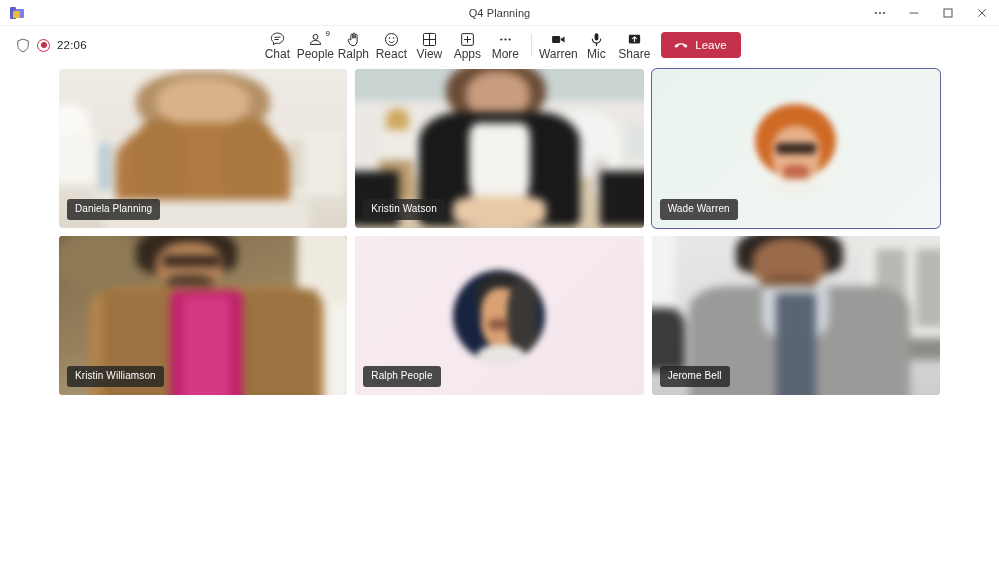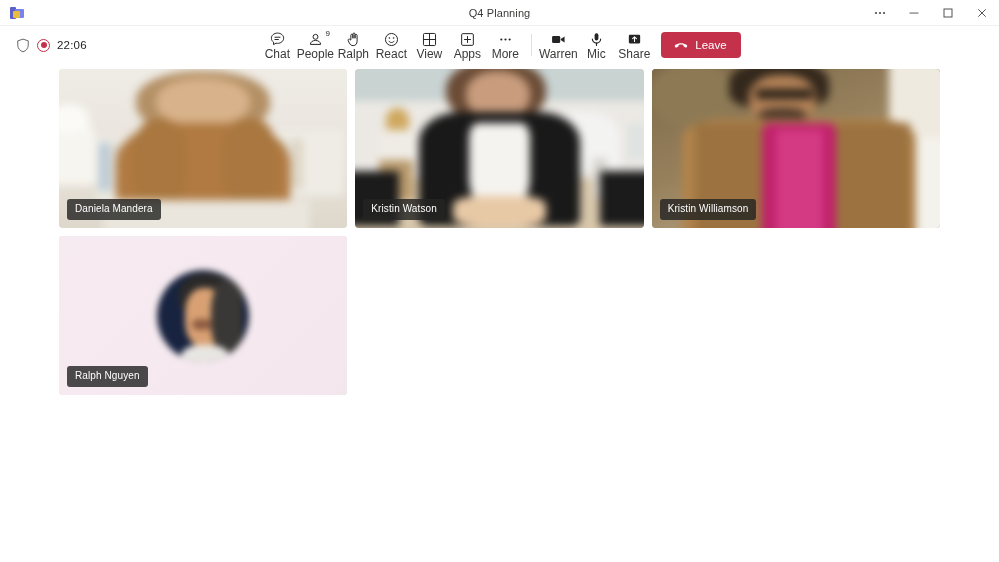--- a/index.html
+++ b/index.html
@@ -367,21 +367,21 @@
           <div class="b" style="left:72%;top:48%;width:3%;height:24%;background:#bfd0d9;"></div>
           <div class="b" style="left:76%;top:45%;width:4%;height:27%;background:#ded6c6;"></div>
           <div class="b" style="left:30%;top:8%;width:40%;height:34%;background:#b38f64;border-radius:46%;"></div>
           <div class="b" style="left:36%;top:12%;width:28%;height:26%;background:#d8b28a;border-radius:46%;"></div>
           <div class="b" style="left:24%;top:36%;width:52%;height:64%;background:#b07a42;border-radius:34% 34% 8% 8%;"></div>
           <div class="b" style="left:29%;top:34%;width:16%;height:48%;background:#a9773f;border-radius:40%;"></div>
           <div class="b" style="left:56%;top:34%;width:16%;height:48%;background:#a9773f;border-radius:40%;"></div>
           <div class="b" style="left:20%;top:78%;width:62%;height:26%;background:#eae6dd;"></div>
         </div>
       </div>
-      <span class="name-chip">Daniela Mandera</span>
+      <span class="name-chip">Daniela Planning</span>
     </div>
 
     <div class="tile">
       <div class="scene sc-kristin">
         <div class="blurwrap">
           <div class="b" style="left:0;top:0;width:100%;height:26%;background:#c9d3d2;"></div>
           <div class="b" style="left:0;top:24%;width:100%;height:42%;background:#ece9e4;"></div>
           <div class="b" style="left:0;top:66%;width:100%;height:34%;background:#d8c7ab;"></div>
           <div class="b" style="left:62%;top:30%;width:24%;height:32%;background:#f3f3f2;border-radius:40% 40% 12% 12%;"></div>
           <div class="b" style="left:66%;top:55%;width:4%;height:22%;background:#d8d5cf;"></div>
@@ -395,20 +395,35 @@
           <div class="b" style="left:26%;top:30%;width:48%;height:62%;background:#191919;border-radius:26% 26% 6% 6%;"></div>
           <div class="b" style="left:41%;top:36%;width:18%;height:46%;background:#f5f3ef;border-radius:16% 16% 34% 34%;"></div>
           <div class="b" style="left:0;top:62%;width:20%;height:30%;background:#1b1b1b;"></div>
           <div class="b" style="left:80%;top:62%;width:20%;height:30%;background:#1b1b1b;"></div>
           <div class="b" style="left:36%;top:76%;width:28%;height:16%;background:#e8c9a6;border-radius:30%;"></div>
         </div>
       </div>
       <span class="name-chip">Kristin Watson</span>
     </div>
 
+    <div class="tile active">
+      <div class="scene sc-wade">
+        <div class="avatar-wrap">
+          <div class="avatar">
+            <div class="av-layer" style="background:#f2f3ef;"></div>
+            <div class="av-layer" style="left:6%;top:2%;width:88%;height:80%;background:#cf6a25;border-radius:50%;"></div>
+            <div class="av-layer" style="left:24%;top:26%;width:52%;height:62%;background:#e7b08a;border-radius:44% 44% 46% 46%;"></div>
+            <div class="av-layer" style="left:28%;top:44%;width:44%;height:12%;background:#3a2a22;border-radius:4px;"></div>
+            <div class="av-layer" style="left:36%;top:68%;width:28%;height:14%;background:#c2654b;border-radius:40%;"></div>
+            <div class="av-layer" style="left:18%;top:84%;width:64%;height:26%;background:#f0efe9;border-radius:40% 40% 0 0;"></div>
+          </div>
+        </div>
+      </div>
+      <span class="name-chip">Wade Warren</span>
+    </div>
 
     <div class="tile">
       <div class="scene sc-cameron">
         <div class="blurwrap">
           <div class="b" style="left:0;top:0;width:100%;height:100%;background:linear-gradient(160deg,#7a6647 0%,#96805c 45%,#cbbda0 100%);"></div>
           <div class="b" style="left:6%;top:4%;width:26%;height:34%;background:#8d7a55;border-radius:50%;"></div>
           <div class="b" style="left:78%;top:0;width:24%;height:46%;background:#efeadf;"></div>
           <div class="b" style="left:82%;top:44%;width:20%;height:58%;background:#f4f2ec;"></div>
           <div class="b" style="left:30%;top:2%;width:30%;height:26%;background:#33281c;border-radius:46% 46% 30% 30%;"></div>
           <div class="b" style="left:36%;top:10%;width:20%;height:26%;background:#b58358;border-radius:44%;"></div>
@@ -430,21 +445,42 @@
           <div class="avatar">
             <div class="av-layer" style="background:#17233f;"></div>
             <div class="av-layer" style="left:24%;top:4%;width:60%;height:44%;background:#2b2a29;border-radius:50% 50% 30% 30%;"></div>
             <div class="av-layer" style="left:30%;top:20%;width:44%;height:64%;background:#d9a173;border-radius:42%;"></div>
             <div class="av-layer" style="left:58%;top:10%;width:34%;height:80%;background:#3a3836;border-radius:46% 20% 30% 40%;"></div>
             <div class="av-layer" style="left:38%;top:54%;width:22%;height:12%;background:#8e5b42;border-radius:40%;"></div>
             <div class="av-layer" style="left:26%;top:82%;width:52%;height:30%;background:#e8e6e2;border-radius:40% 40% 0 0;"></div>
           </div>
         </div>
       </div>
-      <span class="name-chip">Ralph Nguyen</span>
-    </div>
-
-
-
+      <span class="name-chip">Ralph People</span>
+    </div>
+
+
+
+    <div class="tile">
+      <div class="scene sc-jerome">
+        <div class="blurwrap">
+          <div class="b" style="left:0;top:0;width:100%;height:100%;background:linear-gradient(180deg,#e9e9e7 0%,#dedede 55%,#c9c9c7 100%);"></div>
+          <div class="b" style="left:0;top:4%;width:14%;height:54%;background:#f3f3f1;"></div>
+          <div class="b" style="left:1%;top:46%;width:16%;height:34%;background:#3b3b3b;border-radius:6% 30% 0 0;"></div>
+          <div class="b" style="left:70%;top:10%;width:30%;height:52%;background:#eceae6;"></div>
+          <div class="b" style="left:74%;top:14%;width:9%;height:42%;background:#b9b7b2;"></div>
+          <div class="b" style="left:86%;top:14%;width:9%;height:42%;background:#b9b7b2;"></div>
+          <div class="b" style="left:72%;top:62%;width:30%;height:12%;background:#8e8c87;"></div>
+          <div class="b" style="left:62%;top:56%;width:8%;height:20%;background:#6d6a64;border-radius:40% 40% 0 0;"></div>
+          <div class="b" style="left:32%;top:2%;width:32%;height:26%;background:#2b2420;border-radius:46% 46% 26% 26%;"></div>
+          <div class="b" style="left:37%;top:8%;width:22%;height:28%;background:#9a6b4a;border-radius:46%;"></div>
+          <div class="b" style="left:40%;top:28%;width:16%;height:10%;background:#7d5438;border-radius:40%;"></div>
+          <div class="b" style="left:18%;top:34%;width:66%;height:70%;background:#9a9a98;border-radius:18% 18% 0 0;"></div>
+          <div class="b" style="left:40%;top:34%;width:20%;height:30%;background:#cfd5da;border-radius:10% 10% 40% 40%;"></div>
+          <div class="b" style="left:44%;top:38%;width:12%;height:64%;background:#5a6473;"></div>
+        </div>
+      </div>
+      <span class="name-chip">Jerome Bell</span>
+    </div>
 
 
   </div>
 </div>
 
 </body></html>

